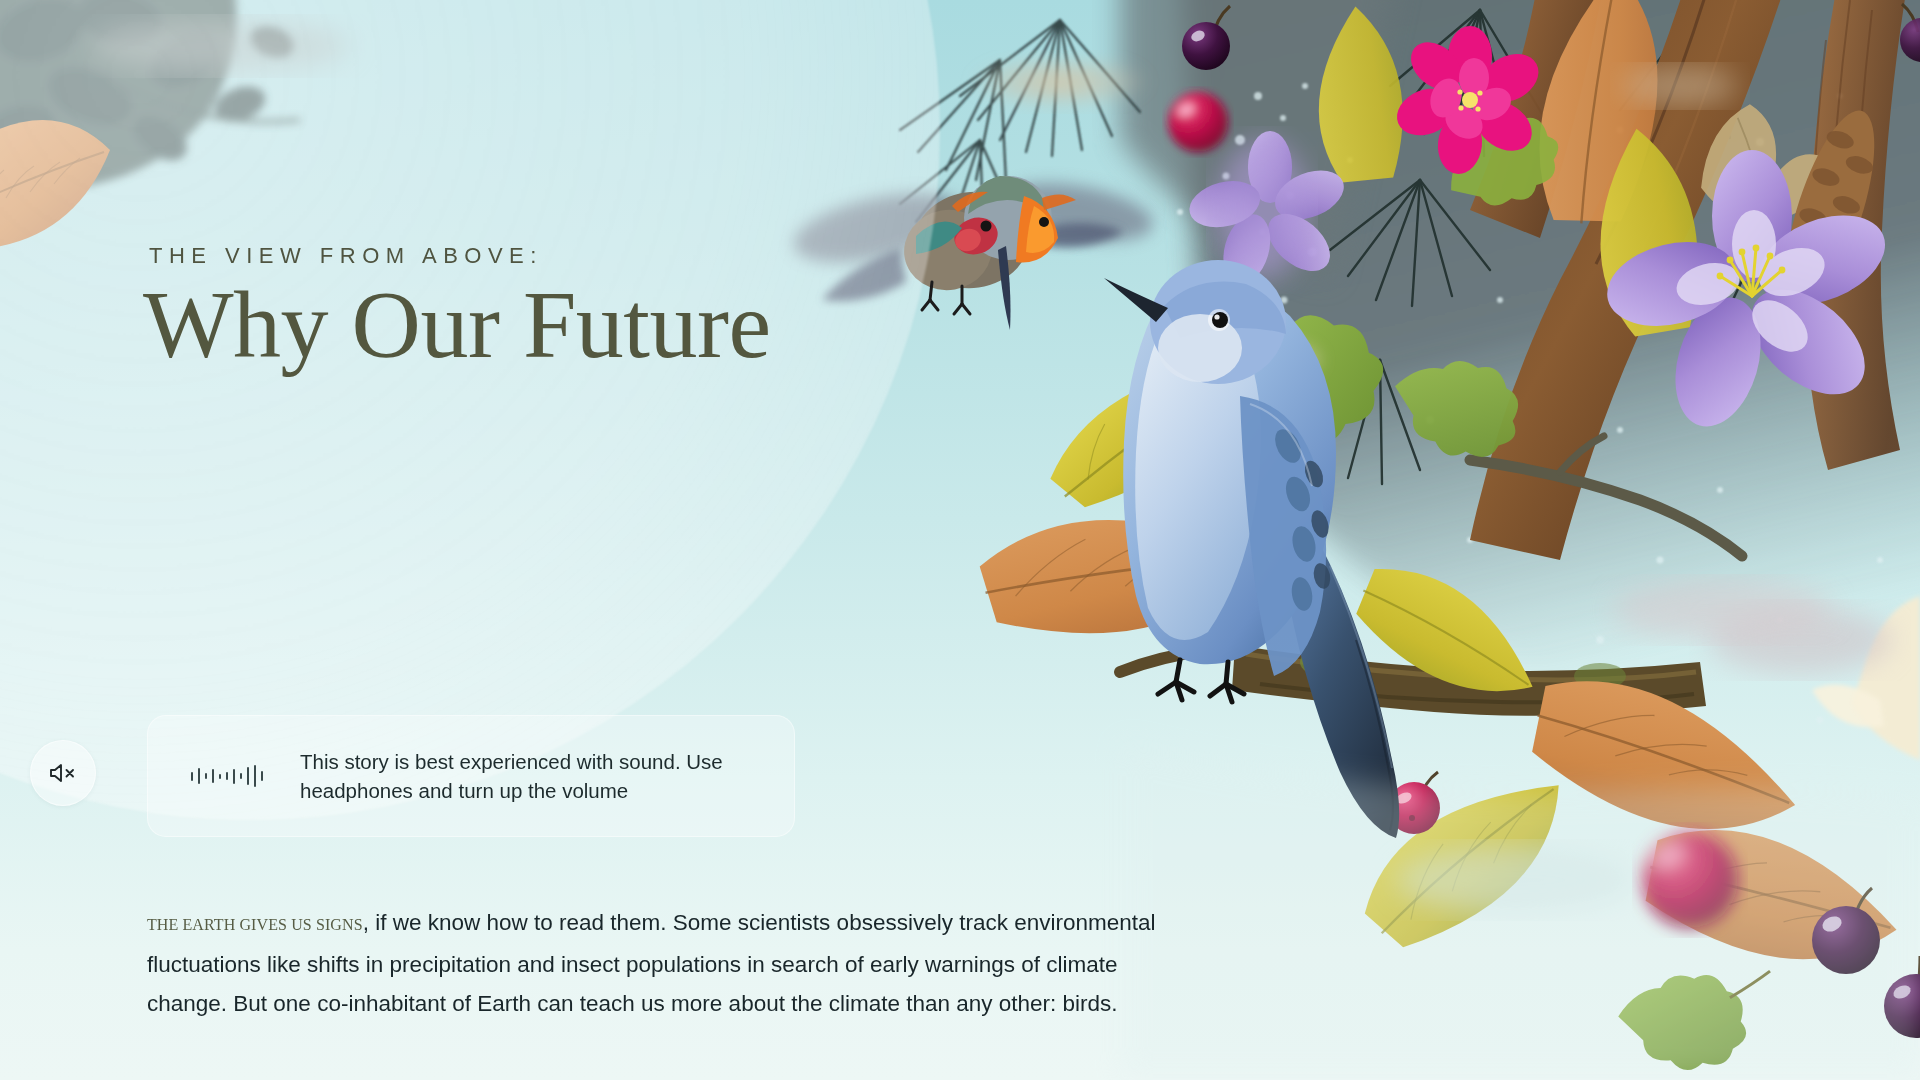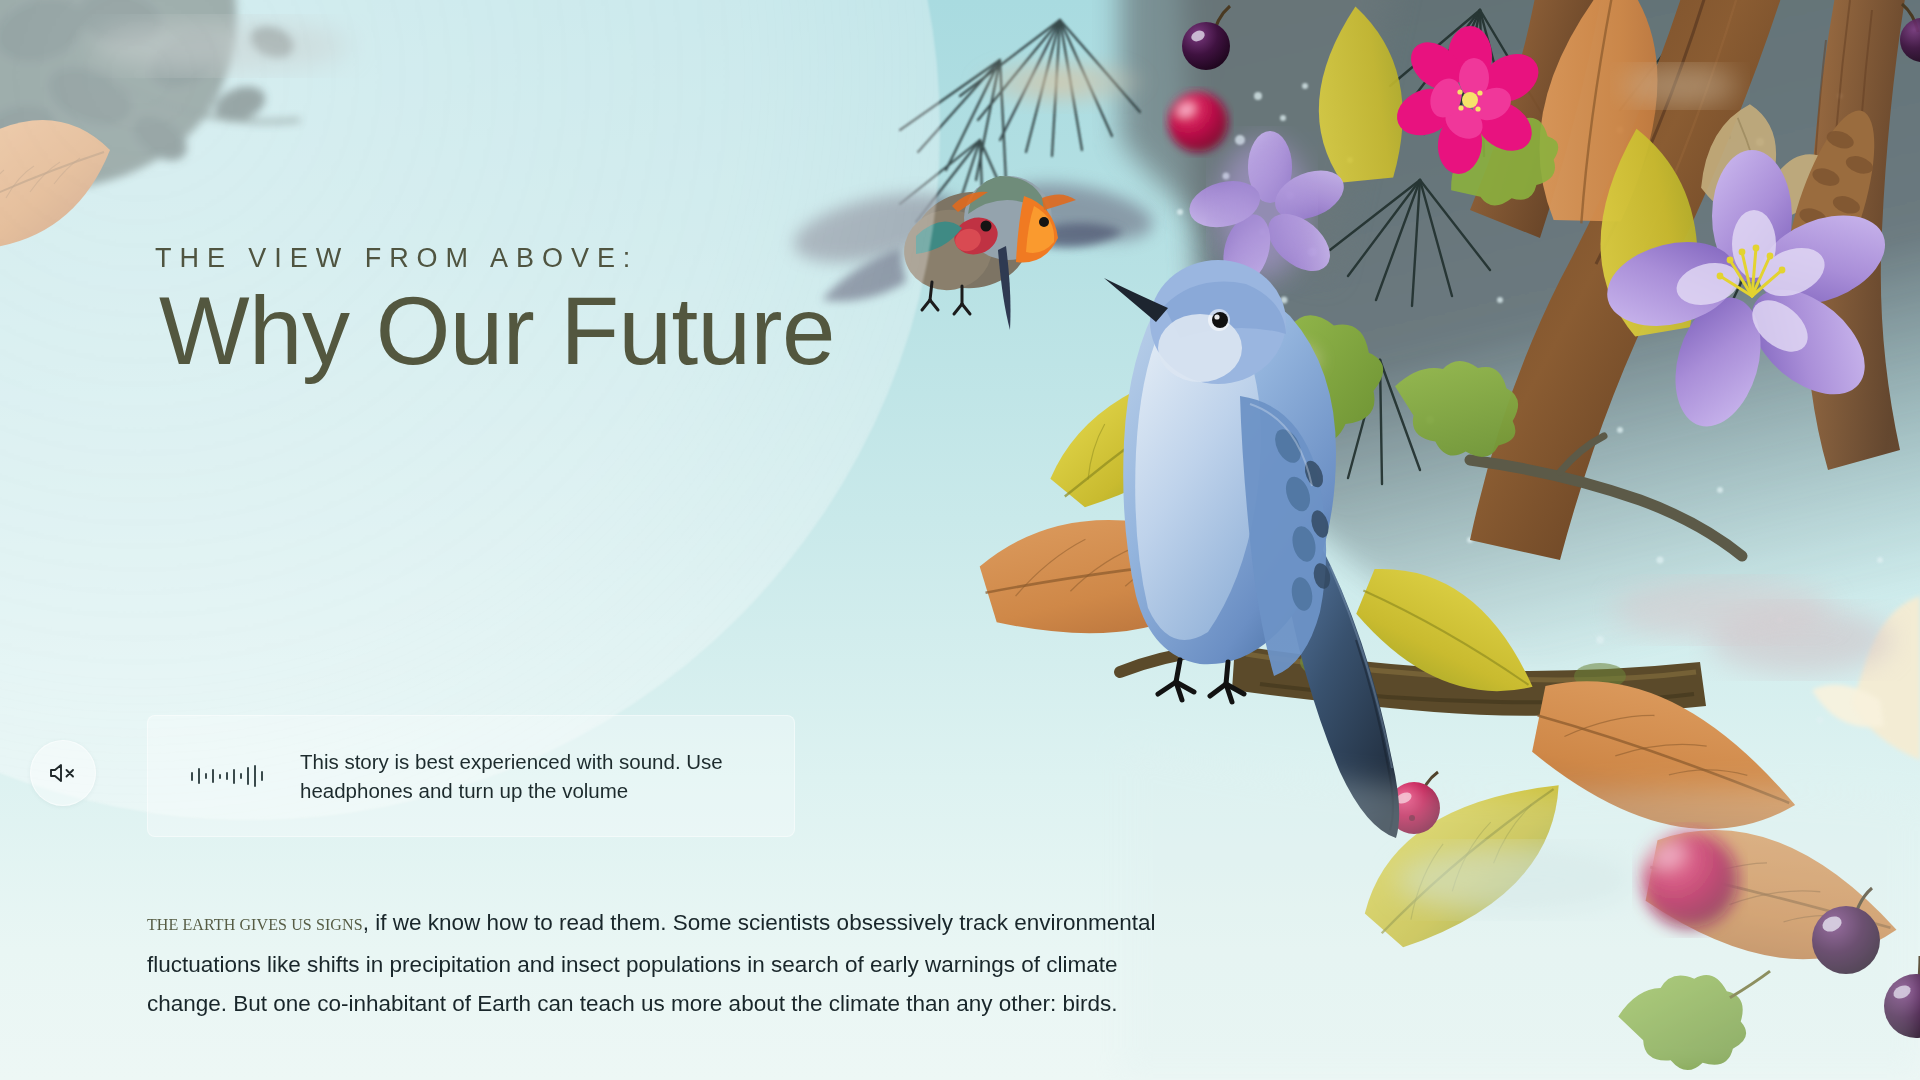--- a/index.html
+++ b/index.html
@@ -38,38 +38,37 @@
 
   
   .content {
     position:absolute;
     left:147px; top:0;
     width:1010px; height:1080px;
     z-index:20;
   }
 
   .kicker {
-    position:absolute; top:243px; left:8px;
-    font-size:27px;
+    position:absolute; top:243px; left:2px;
+    font-size:22px;
     font-weight:300;
     letter-spacing:.295em;
     color:#4f5440;
     white-space:nowrap;
   }
 
   .headline {
-    position:absolute; top:280px; left:-4px;
-    font-family:Liberation Sans, sans-serif;
+    position:absolute; top:274px; left:-4px;
+    font-family:Liberation Serif, serif;
     font-size:96px;
     line-height:102px;
     font-weight:400;
     color:#53573f;
     letter-spacing:-0.5px;
     width:820px;
-    margin-left:16px;
   }
 
   
   .mute-button {
     position:absolute;
     left:30px; top:740px;
     width:66px; height:66px;
     border-radius:50%;
     background:rgba(255,255,255,.44);
     border:1px solid rgba(255,255,255,.55);
@@ -77,21 +76,21 @@
     cursor:pointer;
     z-index:30;
     box-shadow:0 1px 4px rgba(80,110,110,.08);
   }
   .mute-button svg { display:block; }
 
   .sound-card {
     position:absolute;
     left:147px; top:715px;
     width:648px; height:122px;
-    border-radius:8px;
+    border-radius:19px;
     background:rgba(255,255,255,.30);
     border:1px solid rgba(255,255,255,.45);
     display:flex; align-items:center;
     z-index:25;
     cursor:pointer;
   }
   .waveform {
     width:110px;
     margin-left:24px;
     display:flex; align-items:center; justify-content:center;

